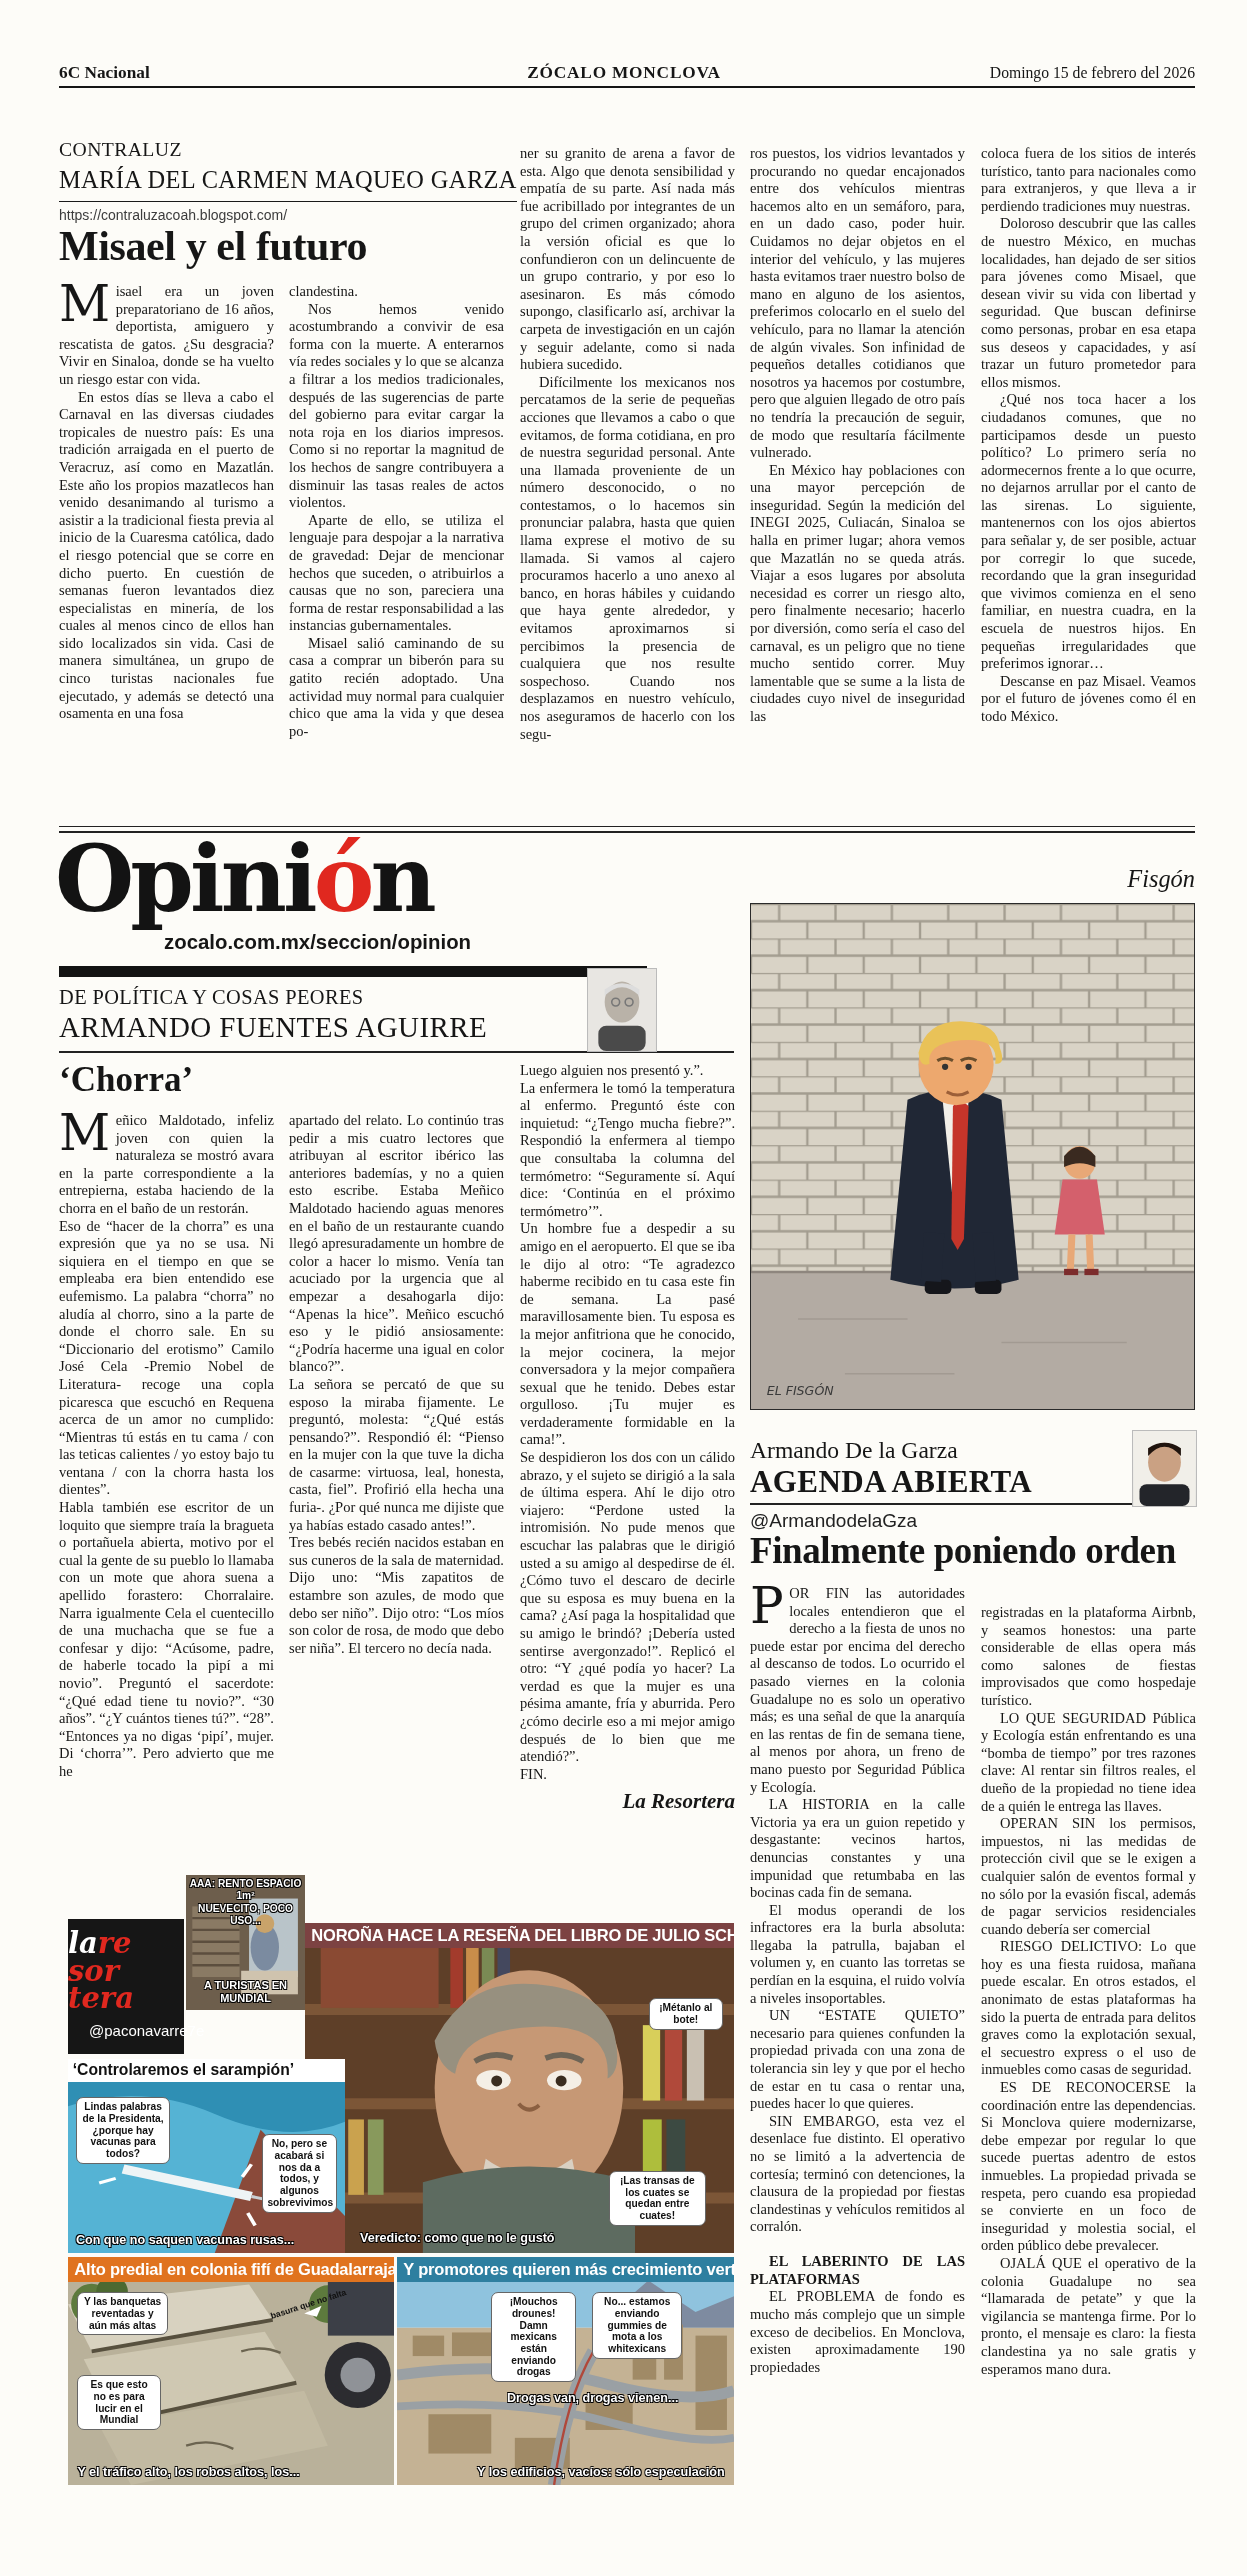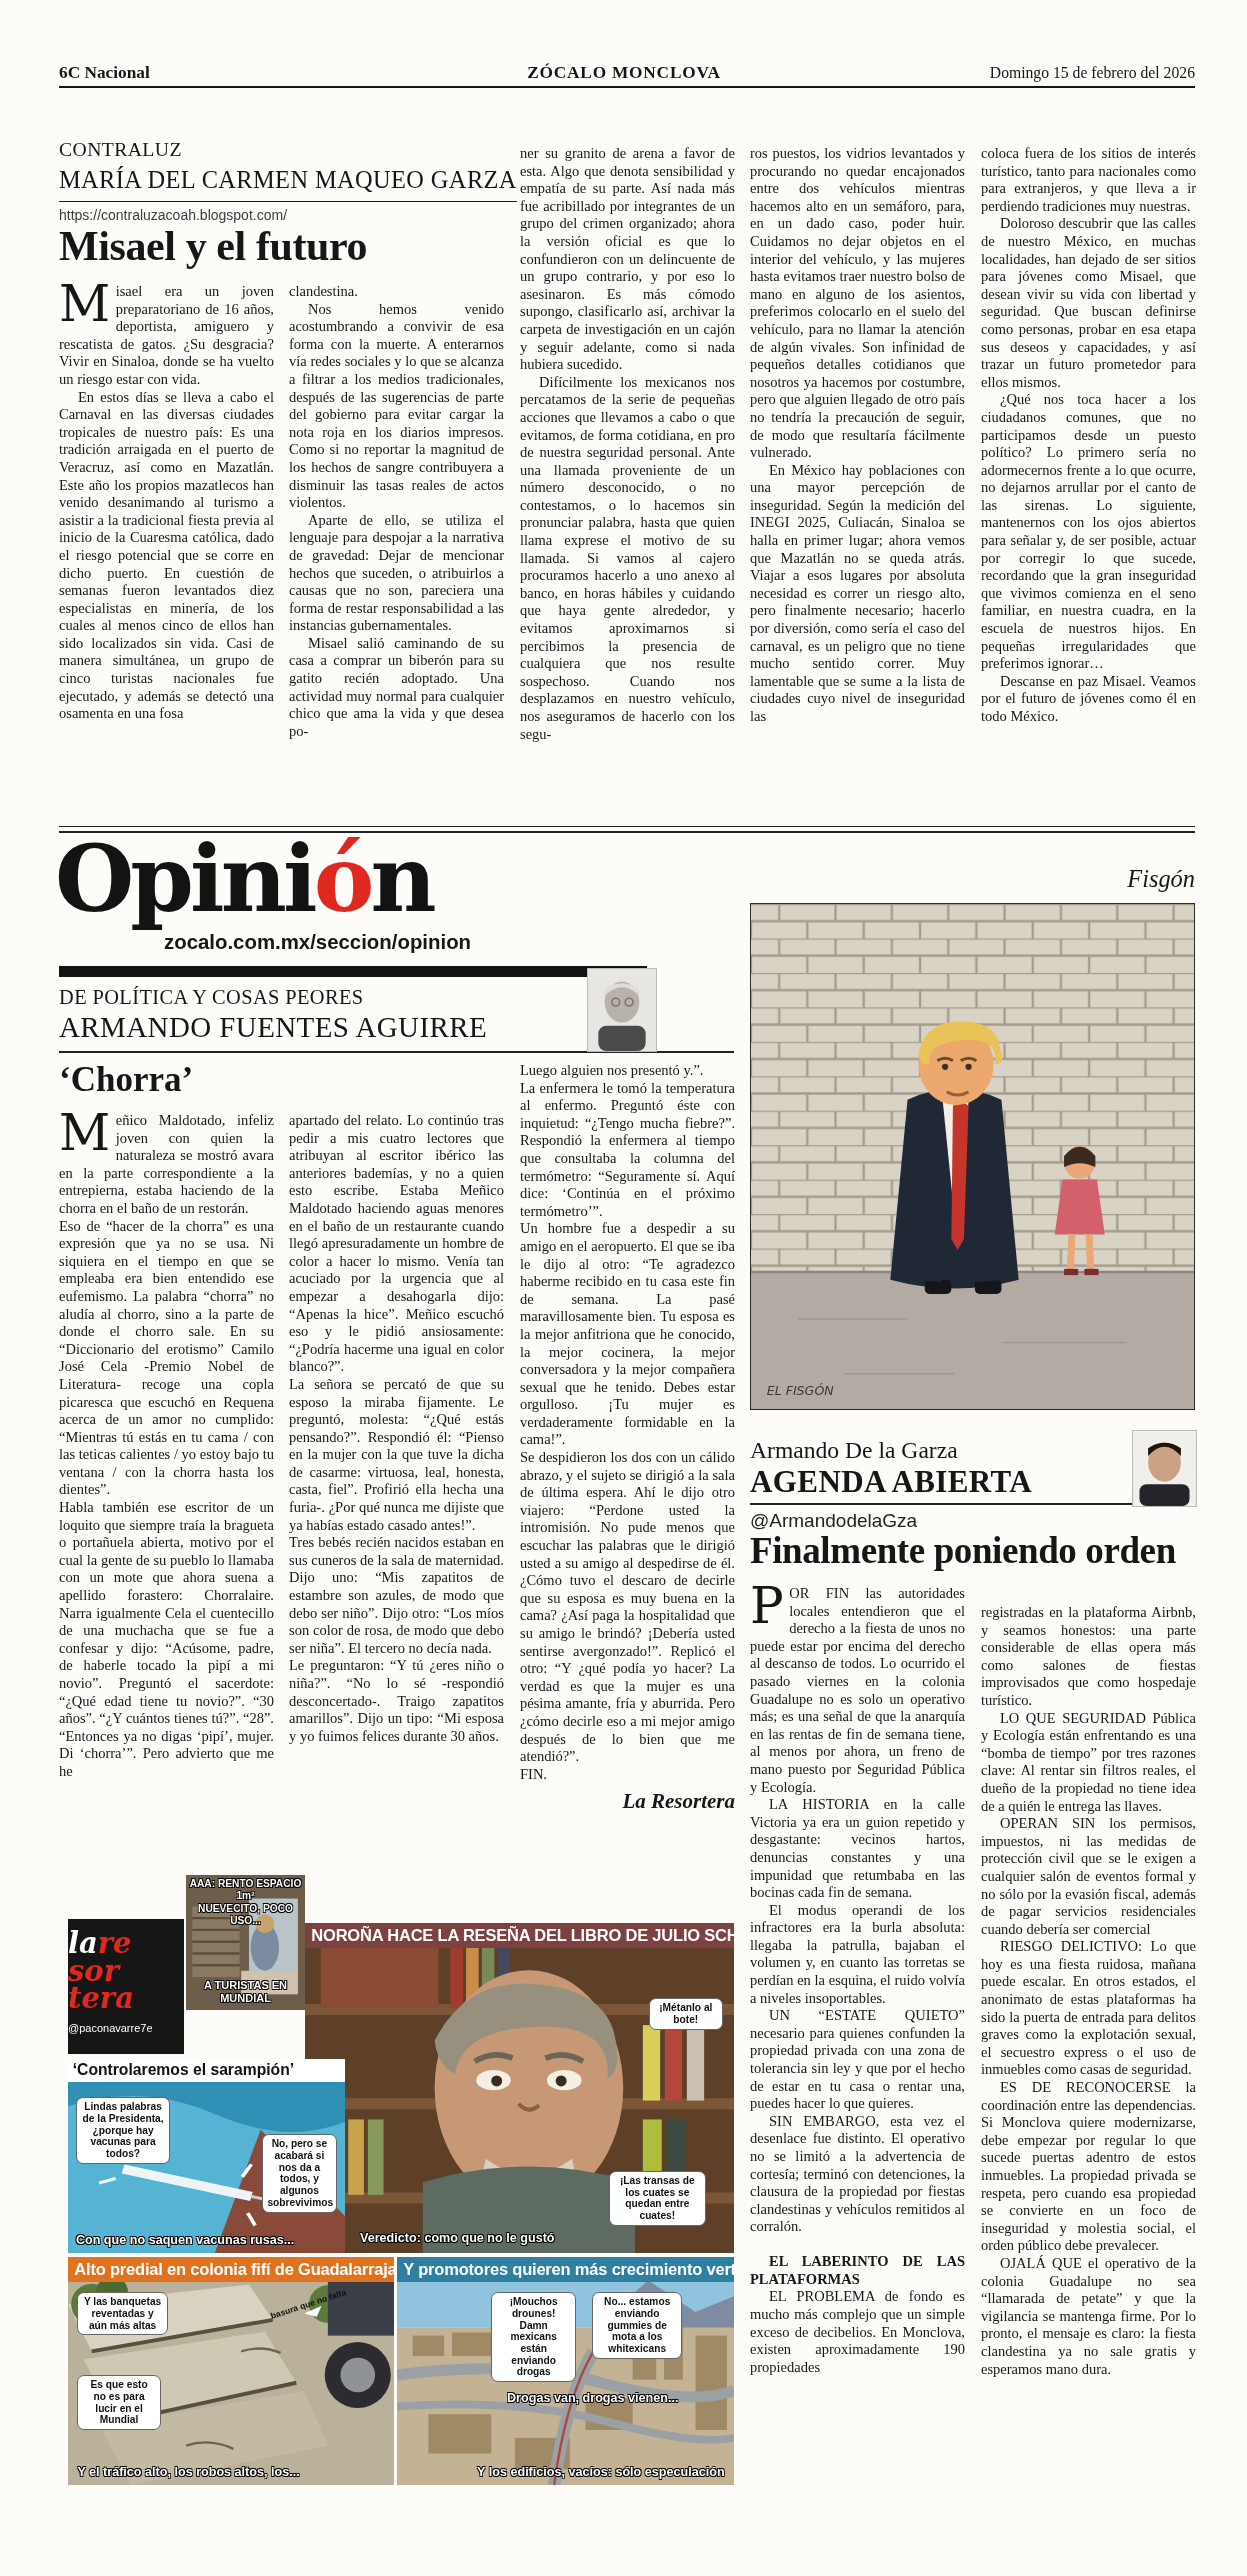--- a/index.html
+++ b/index.html
@@ -52,21 +52,21 @@
   .pbar{position:relative;z-index:3;color:#fff;font-weight:bold;text-align:left;padding:3.1px 6.3px;font-size:16.5px;letter-spacing:-0.2px;white-space:nowrap;overflow:hidden;}
   .bubble{position:absolute;z-index:4;background:#fff;border:0.8px solid #666;border-radius:7px;padding:3.1px 4.7px;
           font-size:10.2px;line-height:1.15;font-weight:bold;text-align:center;color:#111;}
   .caption{position:absolute;z-index:4;color:#fff;font-weight:bold;font-size:12.6px;
            text-shadow:-0.8px -0.8px 0 #000,0.8px -0.8px 0 #000,-0.8px 0.8px 0 #000,0.8px 0.8px 0 #000;}
   .memetext{position:absolute;z-index:4;left:0;right:0;text-align:center;color:#fff;font-weight:bold;font-size:10.2px;line-height:1.2;
            text-shadow:-0.8px -0.8px 0 #000,0.8px -0.8px 0 #000,-0.8px 0.8px 0 #000,0.8px 0.8px 0 #000;}
   .logo-panel{position:absolute;left:68px;top:1919px;width:116px;height:135px;background:#161616;text-align:left;}
   .logo-script{font-family:"DejaVu Serif",serif;font-style:italic;font-weight:bold;font-size:29px;line-height:.95;color:#e0281f;margin-top:11px;}
   .logo-script .white{color:#fff;}
-  .logo-handle{color:#fff;font-family:"Liberation Sans",sans-serif;font-size:11px;margin-top:9.4px;}
+  .logo-handle{color:#fff;font-family:"Liberation Sans",sans-serif;font-size:15px;margin-top:9.4px;margin-left:21px;}
   .sar-title{position:relative;z-index:3;background:#fff;color:#111;font-weight:bold;font-size:15.7px;padding:2.4px 4.7px;font-family:"Liberation Sans",sans-serif;}
   .note{position:absolute;z-index:4;color:#111;font-weight:bold;font-size:8.6px;transform:rotate(-18deg);font-family:"Liberation Sans",sans-serif;}
 </style>
 </head>
 <body>
 
 <div class="page">
 
   <div class="ed-left">6C Nacional</div>
   <div class="ed-center">ZÓCALO MONCLOVA</div>
@@ -130,21 +130,20 @@
   <div class="headline2">‘Chorra’</div>
   <div class="col" style="left:59px;top:1112px;height:769px;">
     <p class="drop">Meñico Maldotado, infeliz joven con quien la naturaleza se mostró avara en la parte correspondiente a la entrepierna, estaba haciendo de la chorra en el baño de un restorán.</p>
     <p>Eso de “hacer de la chorra” es una expresión que ya no se usa. Ni siquiera en el tiempo en que se empleaba era bien entendido ese eufemismo. La palabra “chorra” no aludía al chorro, sino a la parte de donde el chorro sale. En su “Diccionario del erotismo” Camilo José Cela -Premio Nobel de Literatura- recoge una copla picaresca que escuchó en Requena acerca de un amor no cumplido: “Mientras tú estás en tu cama / con las teticas calientes / yo estoy bajo tu ventana / con la chorra hasta los dientes”.</p>
     <p>Habla también ese escritor de un loquito que siempre traía la bragueta o portañuela abierta, motivo por el cual la gente de su pueblo lo llamaba con un mote que ahora suena a apellido forastero: Chorralaire. Narra igualmente Cela el cuentecillo de una muchacha que se fue a confesar y dijo: “Acúsome, padre, de haberle tocado la pipí a mi novio”. Preguntó el sacerdote: “¿Qué edad tiene tu novio?”. “30 años”. “¿Y cuántos tienes tú?”. “28”. “Entonces ya no digas ‘pipí’, mujer. Di ‘chorra’”. Pero advierto que me he</p>
   </div>
   <div class="col" style="left:289px;top:1112px;height:769px;">
     <p>apartado del relato. Lo continúo tras pedir a mis cuatro lectores que atribuyan al escritor ibérico las anteriores bademías, y no a quien esto escribe. Estaba Meñico Maldotado haciendo aguas menores en el baño de un restaurante cuando llegó apresuradamente un hombre de color a hacer lo mismo. Venía tan acuciado por la urgencia que al empezar a desahogarla dijo: “Apenas la hice”. Meñico escuchó eso y le pidió ansiosamente: “¿Podría hacerme una igual en color blanco?”.</p>
     <p>La señora se percató de que su esposo la miraba fijamente. Le preguntó, molesta: “¿Qué estás pensando?”. Respondió él: “Pienso en la mujer con la que tuve la dicha de casarme: virtuosa, leal, honesta, casta, fiel”. Profirió ella hecha una furia-. ¿Por qué nunca me dijiste que ya habías estado casado antes!”.</p>
     <p>Tres bebés recién nacidos estaban en sus cuneros de la sala de maternidad. Dijo uno: “Mis zapatitos de estambre son azules, de modo que debo ser niño”. Dijo otro: “Los míos son color de rosa, de modo que debo ser niña”. El tercero no decía nada.</p>
-    <p>Le preguntaron: “Y tú ¿eres niño o niña?”. “No lo sé -respondió desconcertado-. Traigo zapatitos amarillos”. Dijo un tipo: “Mi esposa y yo fuimos felices durante 30 años.</p>
   </div>
   <div class="col" style="left:520px;top:1062px;height:861px;">
     <p>Luego alguien nos presentó y.”.</p>
     <p>La enfermera le tomó la temperatura al enfermo. Preguntó éste con inquietud: “¿Tengo mucha fiebre?”. Respondió la enfermera al tiempo que consultaba la columna del termómetro: “Seguramente sí. Aquí dice: ‘Continúa en el próximo termómetro’”.</p>
     <p>Un hombre fue a despedir a su amigo en el aeropuerto. El que se iba le dijo al otro: “Te agradezco haberme recibido en tu casa este fin de semana. La pasé maravillosamente bien. Tu esposa es la mejor anfitriona que he conocido, la mejor cocinera, la mejor conversadora y la mejor compañera sexual que he tenido. Debes estar orgulloso. ¡Tu mujer es verdaderamente formidable en la cama!”.</p>
     <p>Se despidieron los dos con un cálido abrazo, y el sujeto se dirigió a la sala de última espera. Ahí le dijo otro viajero: “Perdone usted la intromisión. No pude menos que escuchar las palabras que le dirigió usted a su amigo al despedirse de él. ¿Cómo tuvo el descaro de decirle que su esposa es muy buena en la cama? ¿Así paga la hospitalidad que su amigo le brindó? ¡Debería usted sentirse avergonzado!”. Replicó el otro: “Y ¿qué podía yo hacer? La verdad es que la mujer es una pésima amante, fría y aburrida. Pero ¿cómo decirle eso a mi mejor amigo después de lo bien que me atendió?”.</p>
     <p class="fin-line">FIN.</p>
     <div class="tagline">La Resortera</div>
   </div>
 

